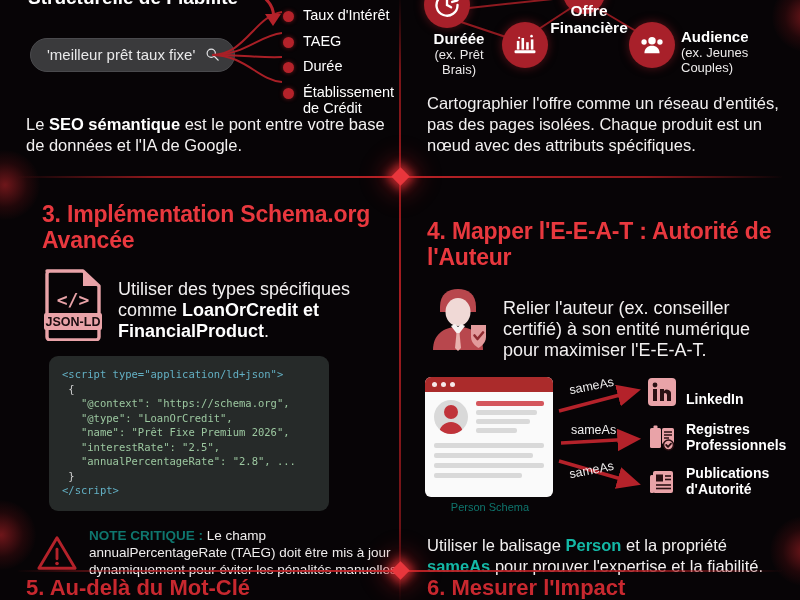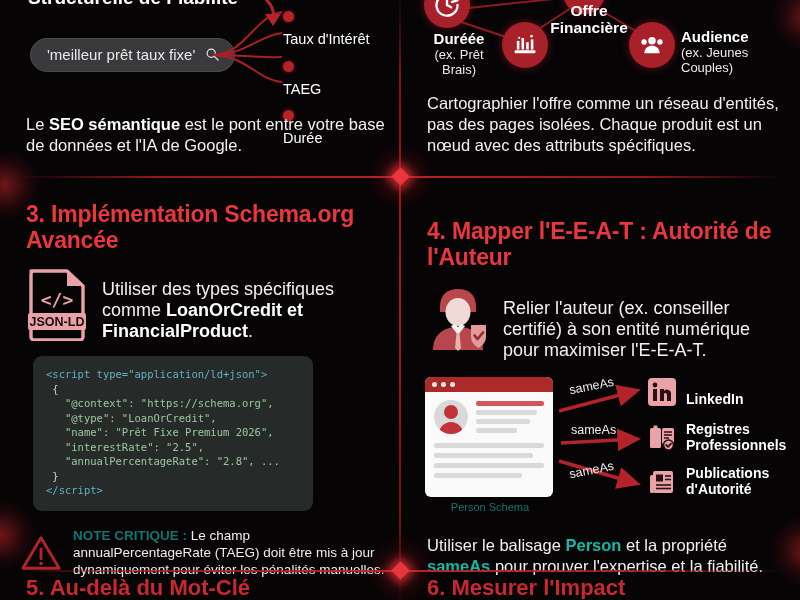--- a/index.html
+++ b/index.html
@@ -45,21 +45,21 @@
   }
   .eg-tl { left: -30px; top: 150px; }
   .eg-tr { left: 772px; top: -18px; }
   .eg-br { left: 770px; top: 516px; }
   .eg-bl { left: -34px; top: 500px; }
 
   
   .panel { position: absolute; }
   .p-tl { left: 0;   top: 0;   width: 399px; height: 176px; }
   .p-tr { left: 401px; top: 0;  width: 399px; height: 176px; }
-  .p-bl { left: 0;   top: 178px; width: 339px; height: 392px; }
+  .p-bl { left: 16px;   top: 178px; width: 339px; height: 392px; }
   .p-br { left: 401px; top: 195px; width: 399px; height: 392px; }
   .p-ftl { left: 0; top: 572px; width: 399px; height: 28px; }
   .p-ftr { left: 401px; top: 572px; width: 399px; height: 28px; }
 
   
   .sec-head {
     color: #e8383e; font-size: 23px; font-weight: bold;
     line-height: 26px; letter-spacing: -0.2px;
     margin: 23px 0 0 26px; width: 350px;
   }
@@ -83,21 +83,21 @@
     background: #3a3a3c; border-radius: 18px;
     padding: 7px 14px 8px 16px; min-width: 160px;
     border: 1px solid #4a4a4d;
   }
   .search-pill span.q { color: #e9e9ea; font-size: 15px; white-space: nowrap; }
   .mag { width: 15px; height: 15px; flex: none; }
   .attr-list {
     position: absolute; left: 283px; top: 7px;
     display: flex; flex-direction: column; gap: 9px;
   }
-  .attr-item { display: flex; align-items: flex-start; gap: 9px; flex-direction: column; }
+  .attr-item { display: flex; align-items: flex-start; gap: 9px; }
   .attr-dot {
     width: 11px; height: 11px; border-radius: 50%;
     background: #b4222a; flex: none; margin-top: 4px;
     box-shadow: 0 0 4px rgba(190,34,40,.6);
   }
   .attr-label { color: #fff; font-size: 14.5px; line-height: 16.5px; }
   .fan { position: absolute; left: 210px; top: 0; }
   .curve-arrow { position: absolute; left: 215px; top: -18px; }
 
   
@@ -217,20 +217,25 @@
         <span class="attr-label">Taux d'Intérêt</span>
       </div>
       <div class="attr-item">
         <span class="attr-dot"></span>
         <span class="attr-label">TAEG</span>
       </div>
       <div class="attr-item">
         <span class="attr-dot"></span>
         <span class="attr-label">Durée</span>
       </div>
+      <div class="attr-item">
+        <span class="attr-dot"></span>
+        <span class="attr-label" style="white-space:pre-line">Établissement
+de Crédit</span>
+      </div>
     </div>
 
     <div class="body-copy" style="position:absolute; top:114px; width:360px;">
       <span>Le </span><b>SEO sémantique</b><span> est le pont entre votre base de données et l'IA de Google.</span>
     </div>
   </div>
 
   <div class="panel p-tr">
     <div class="graph">
       <svg width="399" height="100" viewBox="0 0 399 100" style="position:absolute;left:0;top:0">

